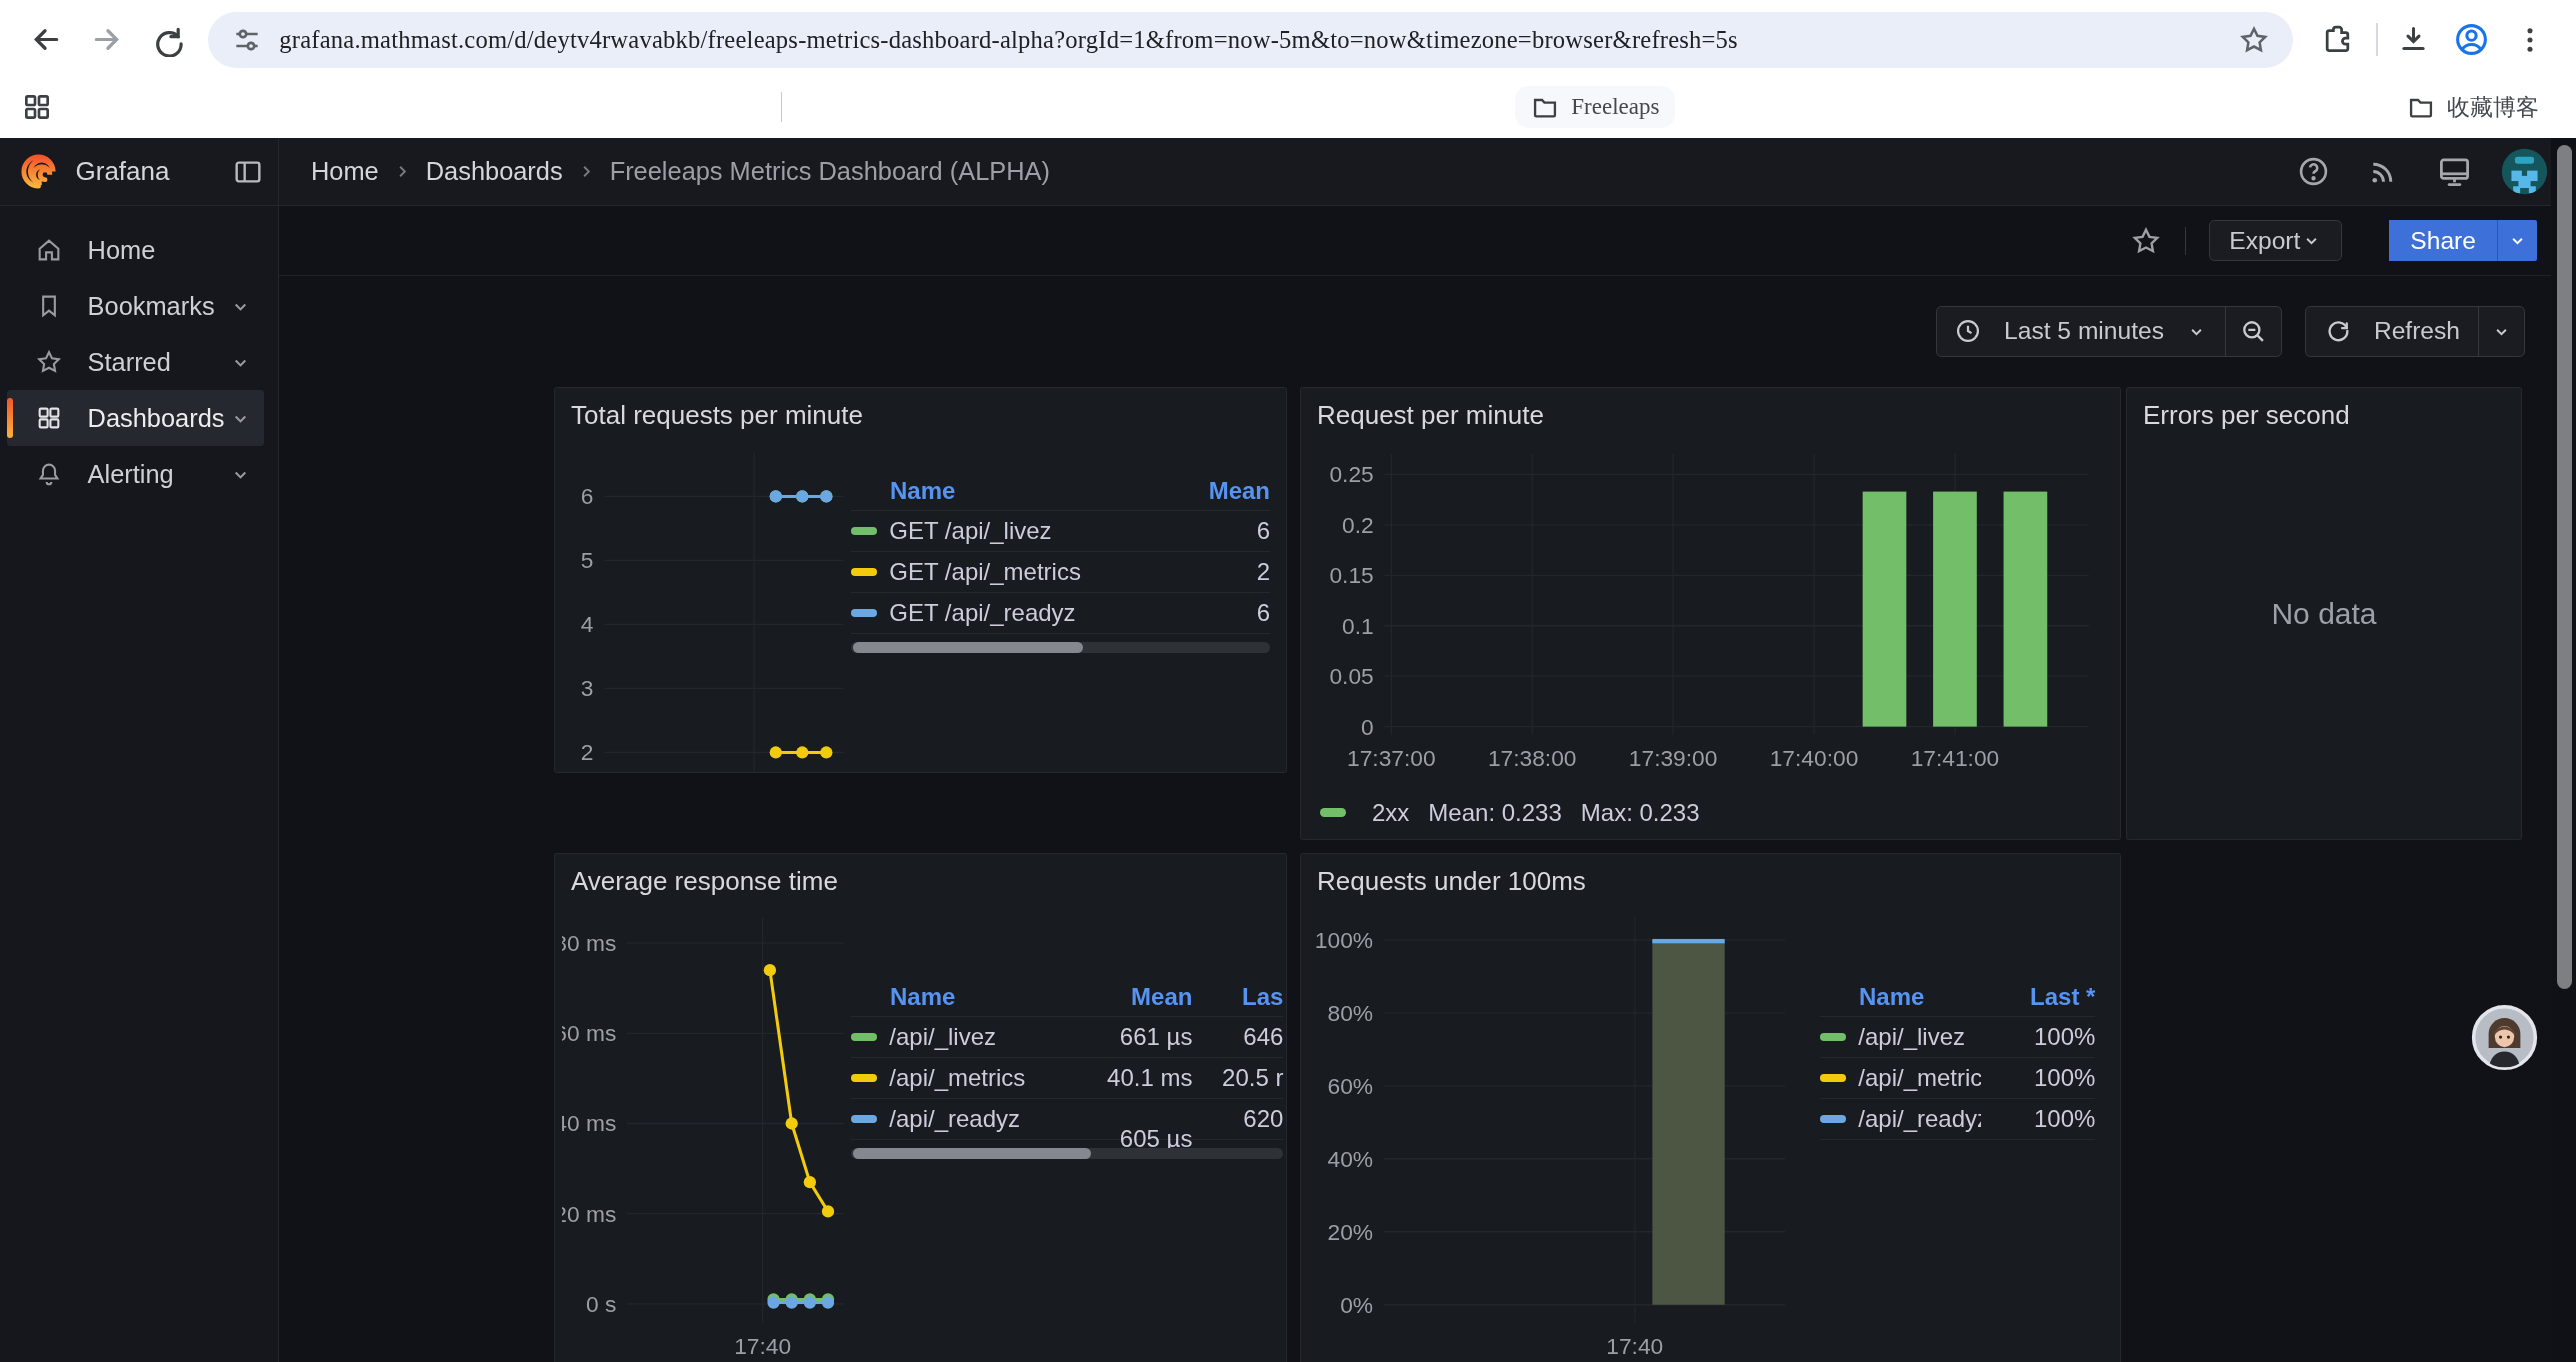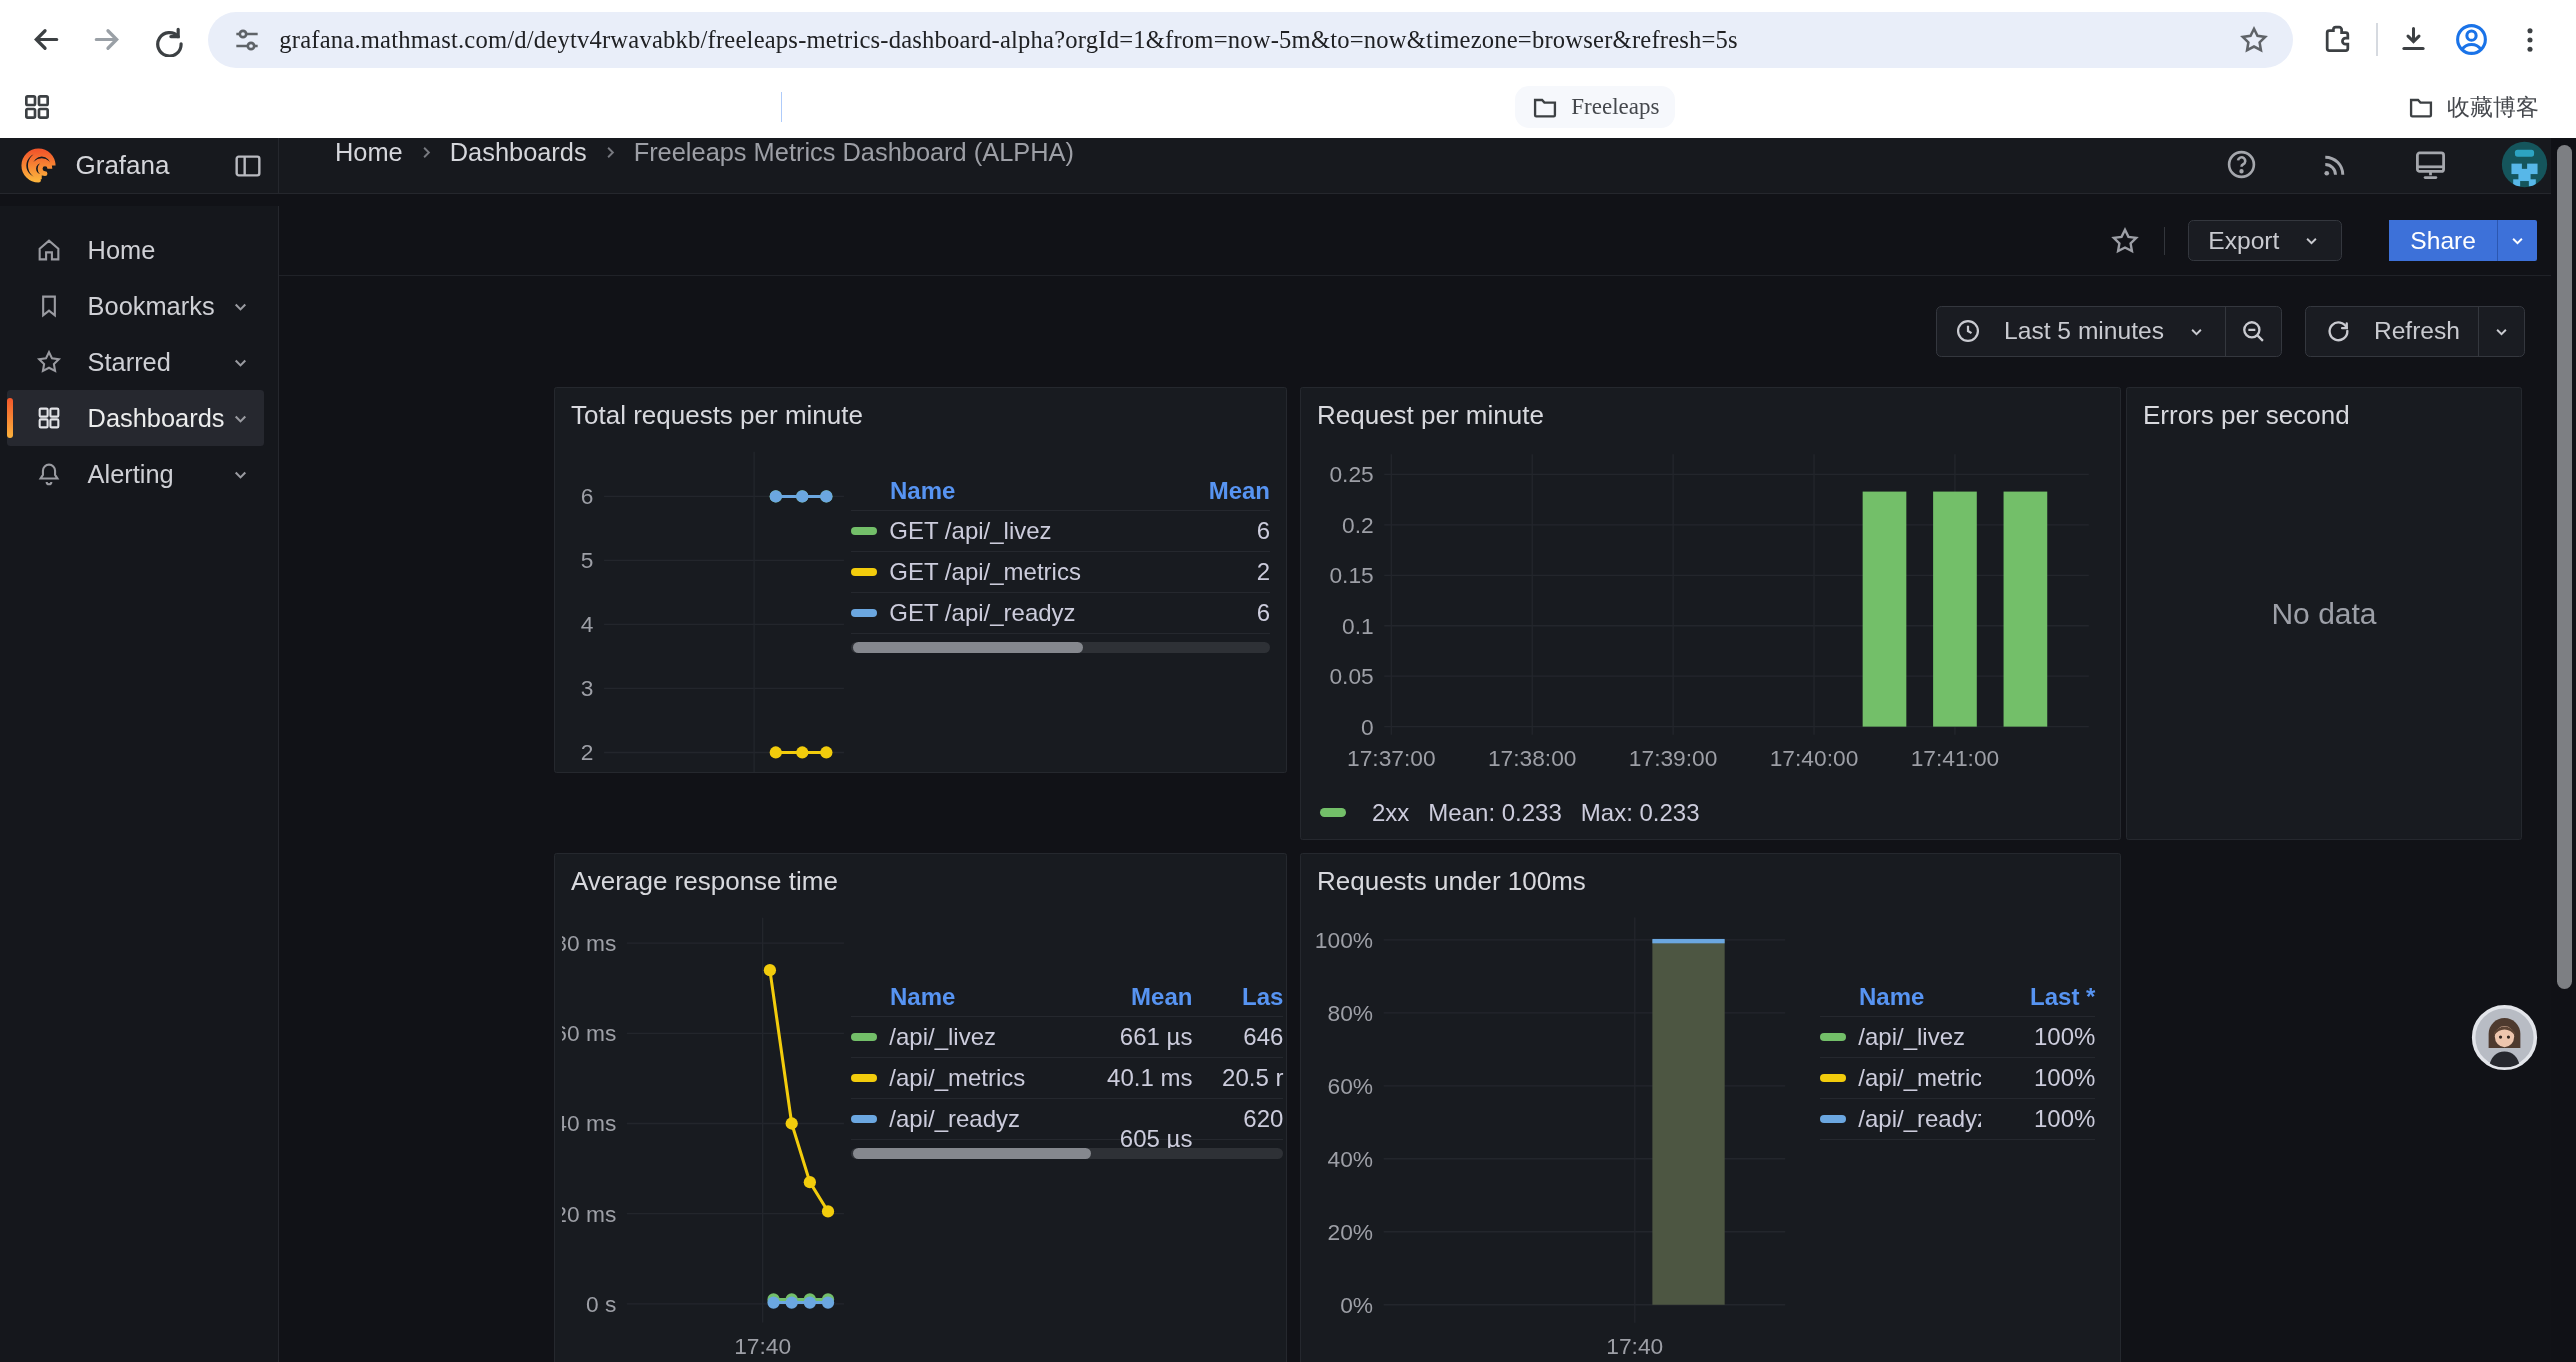--- a/index.html
+++ b/index.html
@@ -15,21 +15,21 @@
   .url-text { flex:1; font-size:24.6px; color:#202124; white-space:nowrap; overflow:hidden; letter-spacing:0.2px; }
   .chrome-ic { width:46px; height:46px; display:flex; align-items:center; justify-content:center; margin-left:12.3px; }
   .tb-sep { width:1.8px; height:33px; background:#d6dae0; margin-left:16px; }
   .bbar { display:flex; align-items:center; height:56px; padding:0 21px;justify-content:space-between; }
   .bsep { width:1.8px; height:30px; background:#aecbfa; margin:0 17.5px 0 12.3px; }
   .bookmark { display:flex; align-items:center; gap:12.3px; font-size:23px; color:#45484d; padding:7px 16px; border-radius:14px; cursor:pointer; }
   .bookmark.hl { background:#f6f8fc; }
 
   
   .app { position:absolute; top:138px; left:0; width:2576px; height:1225px; background:#111217; overflow:hidden; }
-  .gheader { position:absolute; top:0; left:0; right:0; height:56px; background:#17191e; border-bottom:0.9px solid #25272d; display:flex; align-items:flex-start;gap:24px; }
+  .gheader { position:absolute; top:0; left:0; right:0; height:68px; background:#17191e; border-bottom:0.9px solid #25272d; display:flex; align-items:center; }
   .brand { width:279px; height:100%; display:flex; align-items:center; padding:0 14px 0 19px; border-right:0.9px solid #25272d; }
   .brand-label { font-size:26px; color:#d5d6db; margin-left:17.5px; flex:1; }
   .crumbs { display:flex; align-items:center; gap:14px; padding-left:32px; font-size:25.4px; }
   .crumb { color:#d5d6db; cursor:pointer; }
   .crumb.current { color:#9d9fa6; cursor:default; }
   .spacer { flex:1; }
   .searchbox { width:684px; height:53px; background:#111318; border:0.9px solid #34373e; border-radius:7px; display:flex; align-items:center; padding:0 16px 0 17.5px; margin-right:39px; }
   .search-ph { color:#8e9097; font-size:24.6px; margin-left:14px; flex:1; }
   .kbd-hint { display:flex; align-items:center; gap:8.8px; color:#8e9097; font-size:23px; }
   .hicon { width:53px; height:53px; display:flex; align-items:center; justify-content:center; margin-right:17.5px; cursor:pointer; }
@@ -40,21 +40,21 @@
   .side-item .lbl { font-size:25.4px; color:#cfd0d5; margin-left:24.6px; flex:1; }
   .side-item.active { background:#26282f; }
   .side-item.active .lbl { color:#eceded; }
   .side-item.active::before { content:""; position:absolute; left:0; top:8px; bottom:8px; width:6.1px; border-radius:3.5px;
      background:linear-gradient(180deg,#f2572b,#fcb23c); }
   .side-item .chev { position:absolute; right:12.3px; top:16.7px; }
 
   .content { flex:1; position:relative; }
   .actions-row { height:70px; border-bottom:0.9px solid #202228; display:flex; align-items:center; justify-content:flex-end; padding-right:39px; gap:23px; }
   .a-sep { width:0.9px; height:28px; background:#33363c; }
-  .btn { height:41px; display:flex; align-items:center; gap:22px; border:0.9px solid #34373e; border-radius:5.3px;
+  .btn { height:41px; display:flex; align-items:center; gap:1px; border:0.9px solid #34373e; border-radius:5.3px;
      background:#1a1c22; color:#c9cad0; font-size:24.6px; padding:0 19px; cursor:pointer; }
   .share-group { display:flex; height:41px; border-radius:2px; overflow:hidden; cursor:pointer;padding-left:24px; }
   .share-main { background:#3d71d9; color:#ffffff; font-size:24.6px; display:flex; align-items:center; padding:0 21px; }
   .share-chev { background:#3d71d9; border-left:0.9px solid #2c57b0; width:40px; display:flex; align-items:center; justify-content:center; }
   .time-row { height:110px; display:flex; align-items:center; justify-content:flex-end; gap:23px; padding-right:51px; }
   .grp { display:flex; height:51px; border:0.9px solid #34373e; border-radius:5.3px; background:#1a1c22; overflow:hidden; cursor:pointer; }
   .grp-sec { display:flex; align-items:center; gap:22px; padding:0 17.5px; color:#c9cad0; font-size:24.6px; }
   .grp-div { width:0.9px; background:#34373e; }
 
   .dash { position:absolute; top:181px; left:0; right:0; height:1052px; }

